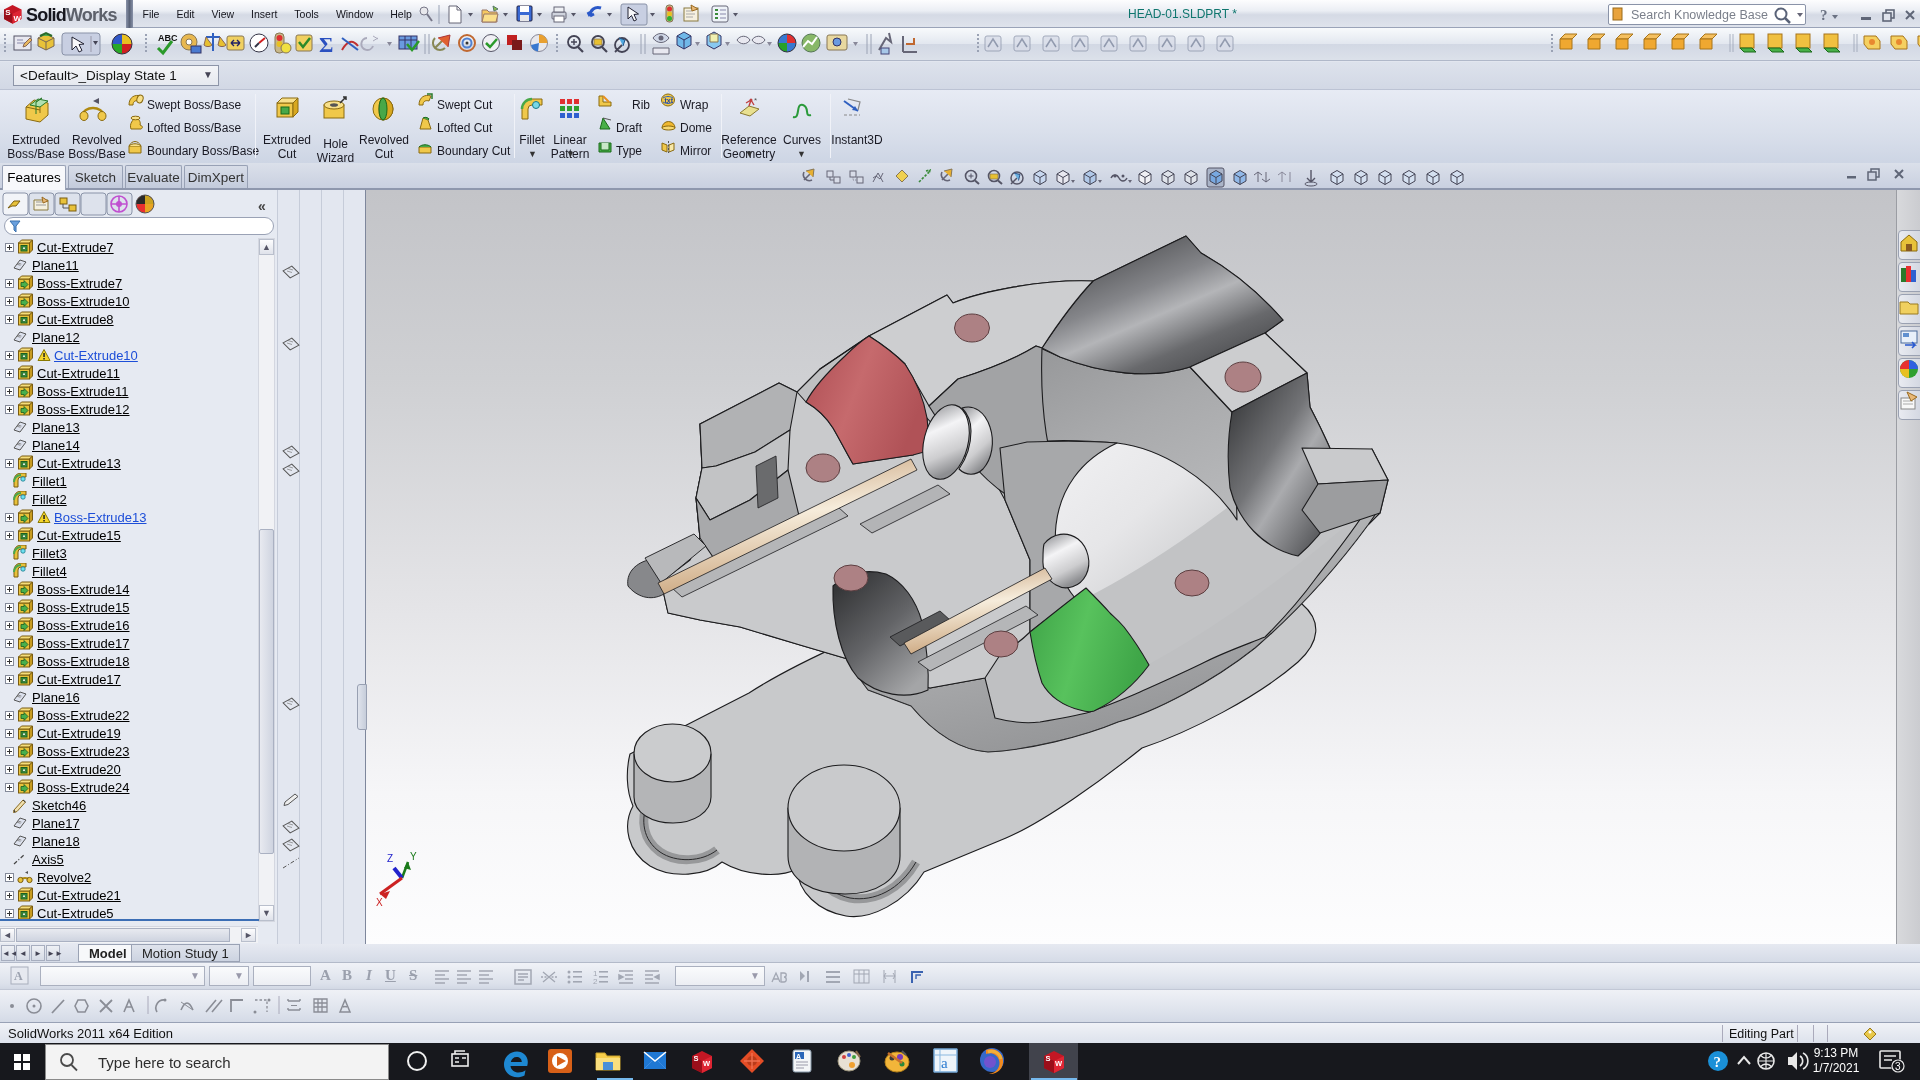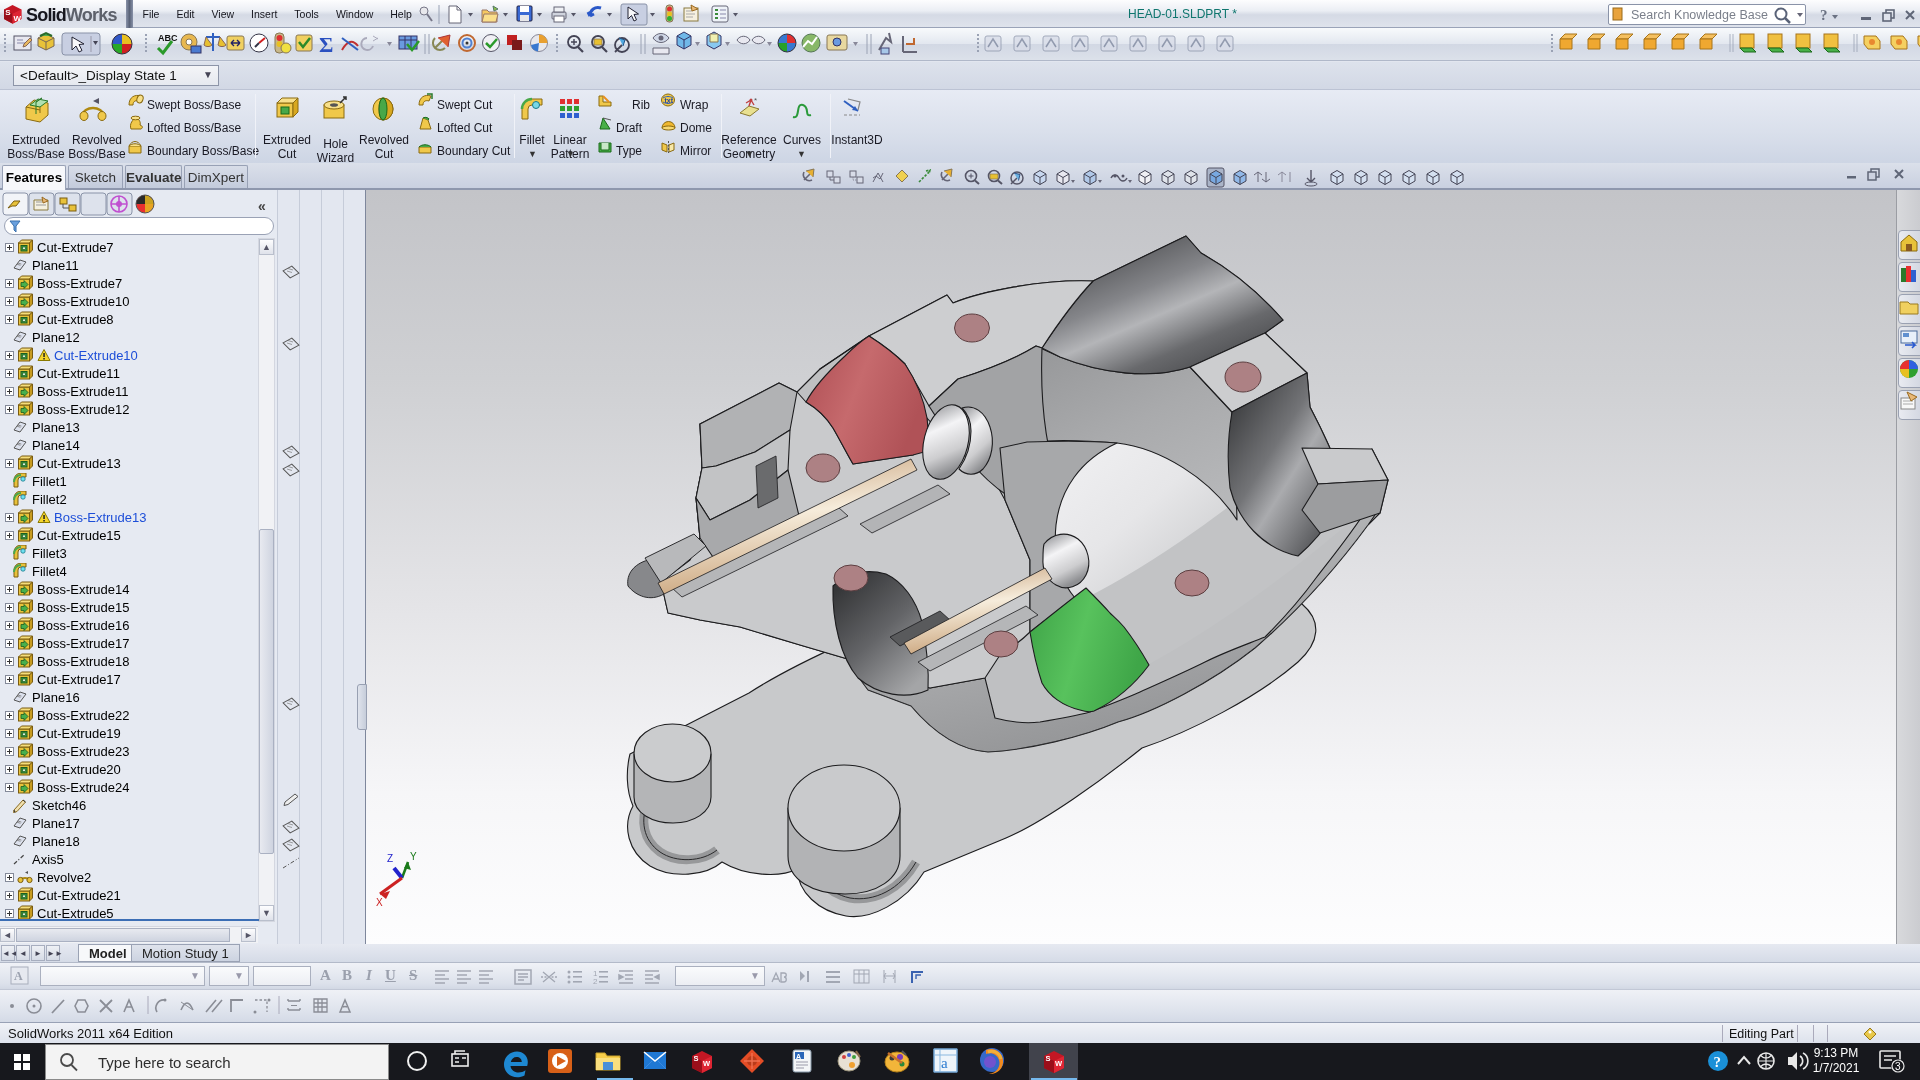--- a/index.html
+++ b/index.html
@@ -28,39 +28,39 @@
 #ribbon { left:0; top:90px; width:1920px; height:73px;
   background:linear-gradient(#e7ebf4,#d9dfeb 60%,#cdd5e4); }
 .rsep { position:absolute; top:4px; width:1px; height:64px; background:#aab2c4; border-right:1px solid #f0f2f8;}
 .rbtn-label { position:absolute; font-size:12px; color:#1a1a24; text-align:center; line-height:13.5px;}
 .rsmall { position:absolute; font-size:12px; color:#1a1a24; white-space:nowrap;}
 .rdd { position:absolute; font-size:9px; color:#333; }
 
 #tabsrow { left:0; top:163px; width:1920px; height:27px; background:linear-gradient(#dbe0ea,#c9d0e0); border-bottom:2px solid #8e97ad;}
 .ctab { position:absolute; top:2px; height:23px; padding:4px 0 0 0; text-align:center; font-size:13.5px; color:#333;
   border:1px solid #98a1b5; border-bottom:none; border-radius:2px 2px 0 0; background:linear-gradient(#d8dde8,#c3cbdc);}
-.ctab.active { background:#f7f8fb; font-weight:bold; color:#000; height:25px; top:2px; z-index:3;}
+.ctab.active { background:#f7f8fb; font-weight:normal; color:#000; height:25px; top:2px; z-index:3;}
 
 #mainarea { left:0; top:190px; width:1920px; height:754px; background:#e2e6ef; }
 #viewport { left:365px; top:0; width:1555px; height:754px;
   background:linear-gradient(#c3c4c8 0%, #cfd0d3 25%, #e4e4e7 55%, #f6f6f8 80%, #fdfdfe 100%); }
 #leftpanel { left:0; top:0; width:366px; height:754px; background:#e3e7f0; border-right:1px solid #7e879c; }
 #treearea { left:0; top:0; width:277px; height:754px; background:#e6eaf2; }
 #dispane { left:277px; top:0; width:88px; height:754px; background:#e3e7f0; }
 .vline { position:absolute; top:0; width:1px; height:754px; background:#c6ccd9; }
 #filterbox { left:4px; top:27px; width:270px; height:18px; background:#fff; border:1px solid #9aa2b5; border-radius:9px; }
 #tree { left:0px; top:48px; width:258px; height:682px; font-size:13px; color:#000; }
 .trow { height:18px; display:flex; align-items:center; white-space:nowrap; position:relative;}
 .texp { width:9px; height:9px; border:1px solid #848a99; background:#fff; margin-left:5px; margin-right:3px; position:relative; flex:none;}
 .texp:before, .texp:after { content:""; position:absolute; background:#333; }
 .texp:before { left:1px; top:3px; width:5px; height:1px; }
 .texp:after { left:3px; top:1px; width:1px; height:5px; }
 .tnoexp { width:12px; flex:none;}
 .ticon { width:16px; height:16px; margin-right:4px; flex:none;}
-.tlabel { position:relative; top:0px; }
+.tlabel { position:relative; top:0px;text-decoration:underline; }
 .warn .tlabel { color:#1d4ed8; }
 
 #vscroll { left:258px; top:48px; width:17px; height:684px; background:#f1f2f5; border:1px solid #d4d7e0;}
 .sbtn { position:absolute; left:0; width:15px; height:16px; background:linear-gradient(#fdfdfe,#dfe2ea); border:1px solid #b9bfcc; color:#556; font-size:9px; text-align:center; line-height:15px;}
 #vthumb { position:absolute; left:0px; top:290px; width:15px; height:325px; background:linear-gradient(90deg,#e8eaf0,#cfd4e0); border:1px solid #aab1c2; border-radius:2px;}
 #hscroll { left:0px; top:736px; width:258px; height:17px; background:#f1f2f5; border-top:1px solid #d4d7e0;}
 #hthumb { position:absolute; left:16px; top:1px; width:214px; height:14px; background:linear-gradient(#e8eaf0,#cfd4e0); border:1px solid #aab1c2;}
 #selline { left:0; top:729px; width:259px; height:2px; background:#3b6eb5; }
 
 #splithandle { left:357px; top:494px; width:10px; height:46px; background:linear-gradient(90deg,#dfe3ec,#c6cdda); border:1px solid #98a0b2; border-radius:3px 0 0 3px; }
@@ -506,21 +506,21 @@
     <div class="rdd" style="left:797px;top:59px;">▼</div>
     <div class="rsep" style="left:255px;"></div>
     <div class="rsep" style="left:514px;"></div>
     <div class="rsep" style="left:721px;"></div>
     <div class="rsep" style="left:830px;"></div>
   </div>
 
   <div class="abs" id="tabsrow">
     <div class="ctab active" style="left:2px;width:64px;">Features</div>
     <div class="ctab" style="left:68px;width:55px;">Sketch</div>
-    <div class="ctab" style="left:125px;width:57px;font-weight:bold;">Evaluate</div>
+    <div class="ctab" style="left:125px;width:57px;">Evaluate</div>
     <div class="ctab" style="left:184px;width:64px;">DimXpert</div>
     <svg class="abs" style="left:800px;top:3px;" width="700" height="24" id="headsup">
         <path d="M4,14 l8,-8 m-8,0 a6,6 0 0 0 8,8" stroke="#667" stroke-width="1.6" fill="none"></path>
         <path d="M6,5 l8,-2 -1,8" fill="#e8b030" stroke="#875"></path>
         <rect x="27" y="5" width="6" height="6" fill="#d8dce8" stroke="#667"></rect>
         <rect x="34" y="11" width="6" height="6" fill="#d8dce8" stroke="#667"></rect>
         <path d="M30,11 v3 h4" fill="none" stroke="#667"></path>
         <rect x="50" y="5" width="6" height="6" fill="#d8dce8" stroke="#667"></rect>
         <rect x="57" y="11" width="6" height="6" fill="#d8dce8" stroke="#667"></rect>
         <path d="M53,11 v3 h4" fill="none" stroke="#889" stroke-dasharray="1.5,1"></path>

